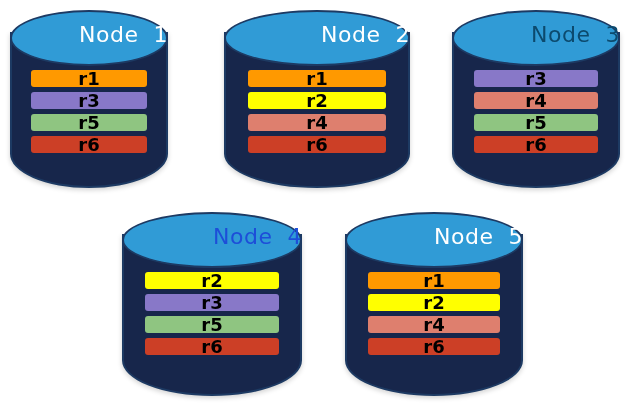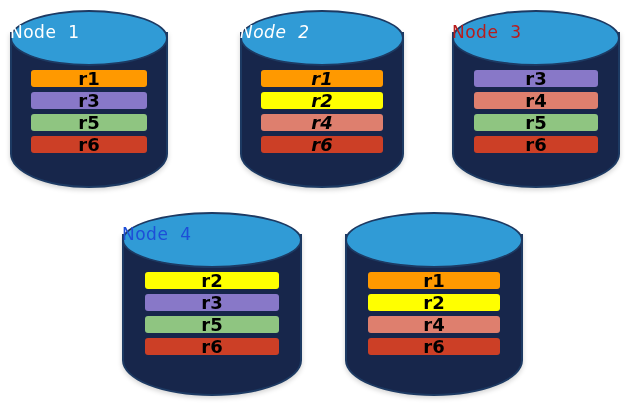--- a/index.html
+++ b/index.html
@@ -50,23 +50,23 @@
     border: 2px solid #1d3a63;
     border-radius: 50%;
     box-sizing: border-box;
     z-index: 3;
   }
   .node-label {
     position: absolute;
     left: 0;
     right: 0;
     top: 12px;
-    text-align: left;
+    text-align: right;
     color: #ffffff;
-    font-size: 17px;
+    font-size: 22px;
     font-weight: 400;
     letter-spacing: 0.5px;
     z-index: 4;
     white-space: pre;
   }
 
   .replicas {
     position: absolute;
     left: 0;
     right: 0;
@@ -99,35 +99,35 @@
       <div class="cyl-body" style="background: rgb(23, 38, 75); border-color: rgb(29, 58, 99);"></div>
       <div class="cyl-top" style="background: rgb(48, 155, 214); border-color: rgb(29, 58, 99);"></div>
       <div class="node-label" style="color: rgb(255, 255, 255);">Node  1</div>
       <div class="replicas">
         <div class="replica" style="background: rgb(255, 153, 0); color: rgb(0, 0, 0);">r1</div>
         <div class="replica" style="background: rgb(136, 120, 200); color: rgb(0, 0, 0);">r3</div>
         <div class="replica" style="background: rgb(143, 197, 129); color: rgb(0, 0, 0);">r5</div>
         <div class="replica" style="background: rgb(204, 63, 38); color: rgb(0, 0, 0);">r6</div>
       </div>
     </div>
-    <div class="node" style="left: 240px; top: 10px; width: 164px; height: 178px; font-style: italic;">
+    <div class="node" style="left: 224px; top: 10px; width: 186px; height: 178px;">
       <div class="cyl-body" style="background: rgb(23, 38, 75); border-color: rgb(29, 58, 99);"></div>
       <div class="cyl-top" style="background: rgb(48, 155, 214); border-color: rgb(29, 58, 99);"></div>
       <div class="node-label" style="color: rgb(255, 255, 255);">Node  2</div>
       <div class="replicas">
         <div class="replica" style="background: rgb(255, 153, 0); color: rgb(0, 0, 0);">r1</div>
         <div class="replica" style="background: rgb(255, 255, 0); color: rgb(0, 0, 0);">r2</div>
         <div class="replica" style="background: rgb(222, 127, 110); color: rgb(0, 0, 0);">r4</div>
         <div class="replica" style="background: rgb(204, 63, 38); color: rgb(0, 0, 0);">r6</div>
       </div>
     </div>
     <div class="node" style="left: 452px; top: 10px; width: 168px; height: 178px;">
       <div class="cyl-body" style="background: rgb(23, 38, 75); border-color: rgb(29, 58, 99);"></div>
       <div class="cyl-top" style="background: rgb(48, 155, 214); border-color: rgb(29, 58, 99);"></div>
-      <div class="node-label" style="color: #b91c1c;">Node  3</div>
+      <div class="node-label" style="color: #0c4a6e;">Node  3</div>
       <div class="replicas">
         <div class="replica" style="background: rgb(136, 120, 200); color: rgb(0, 0, 0);">r3</div>
         <div class="replica" style="background: rgb(222, 127, 110); color: rgb(0, 0, 0);">r4</div>
         <div class="replica" style="background: rgb(143, 197, 129); color: rgb(0, 0, 0);">r5</div>
         <div class="replica" style="background: rgb(204, 63, 38); color: rgb(0, 0, 0);">r6</div>
       </div>
     </div>
     <div class="node" style="left: 122px; top: 212px; width: 180px; height: 184px;">
       <div class="cyl-body" style="background: rgb(23, 38, 75); border-color: rgb(29, 58, 99);"></div>
       <div class="cyl-top" style="background: rgb(48, 155, 214); border-color: rgb(29, 58, 99);"></div>
@@ -135,20 +135,21 @@
       <div class="replicas">
         <div class="replica" style="background: rgb(255, 255, 0); color: rgb(0, 0, 0);">r2</div>
         <div class="replica" style="background: rgb(136, 120, 200); color: rgb(0, 0, 0);">r3</div>
         <div class="replica" style="background: rgb(143, 197, 129); color: rgb(0, 0, 0);">r5</div>
         <div class="replica" style="background: rgb(204, 63, 38); color: rgb(0, 0, 0);">r6</div>
       </div>
     </div>
     <div class="node" style="left: 345px; top: 212px; width: 178px; height: 184px;">
       <div class="cyl-body" style="background: rgb(23, 38, 75); border-color: rgb(29, 58, 99);"></div>
       <div class="cyl-top" style="background: rgb(48, 155, 214); border-color: rgb(29, 58, 99);"></div>
+      <div class="node-label" style="color: rgb(255, 255, 255);">Node  5</div>
       <div class="replicas">
         <div class="replica" style="background: rgb(255, 153, 0); color: rgb(0, 0, 0);">r1</div>
         <div class="replica" style="background: rgb(255, 255, 0); color: rgb(0, 0, 0);">r2</div>
         <div class="replica" style="background: rgb(222, 127, 110); color: rgb(0, 0, 0);">r4</div>
         <div class="replica" style="background: rgb(204, 63, 38); color: rgb(0, 0, 0);">r6</div>
       </div>
     </div>
   </div>
 
 </body></html>

